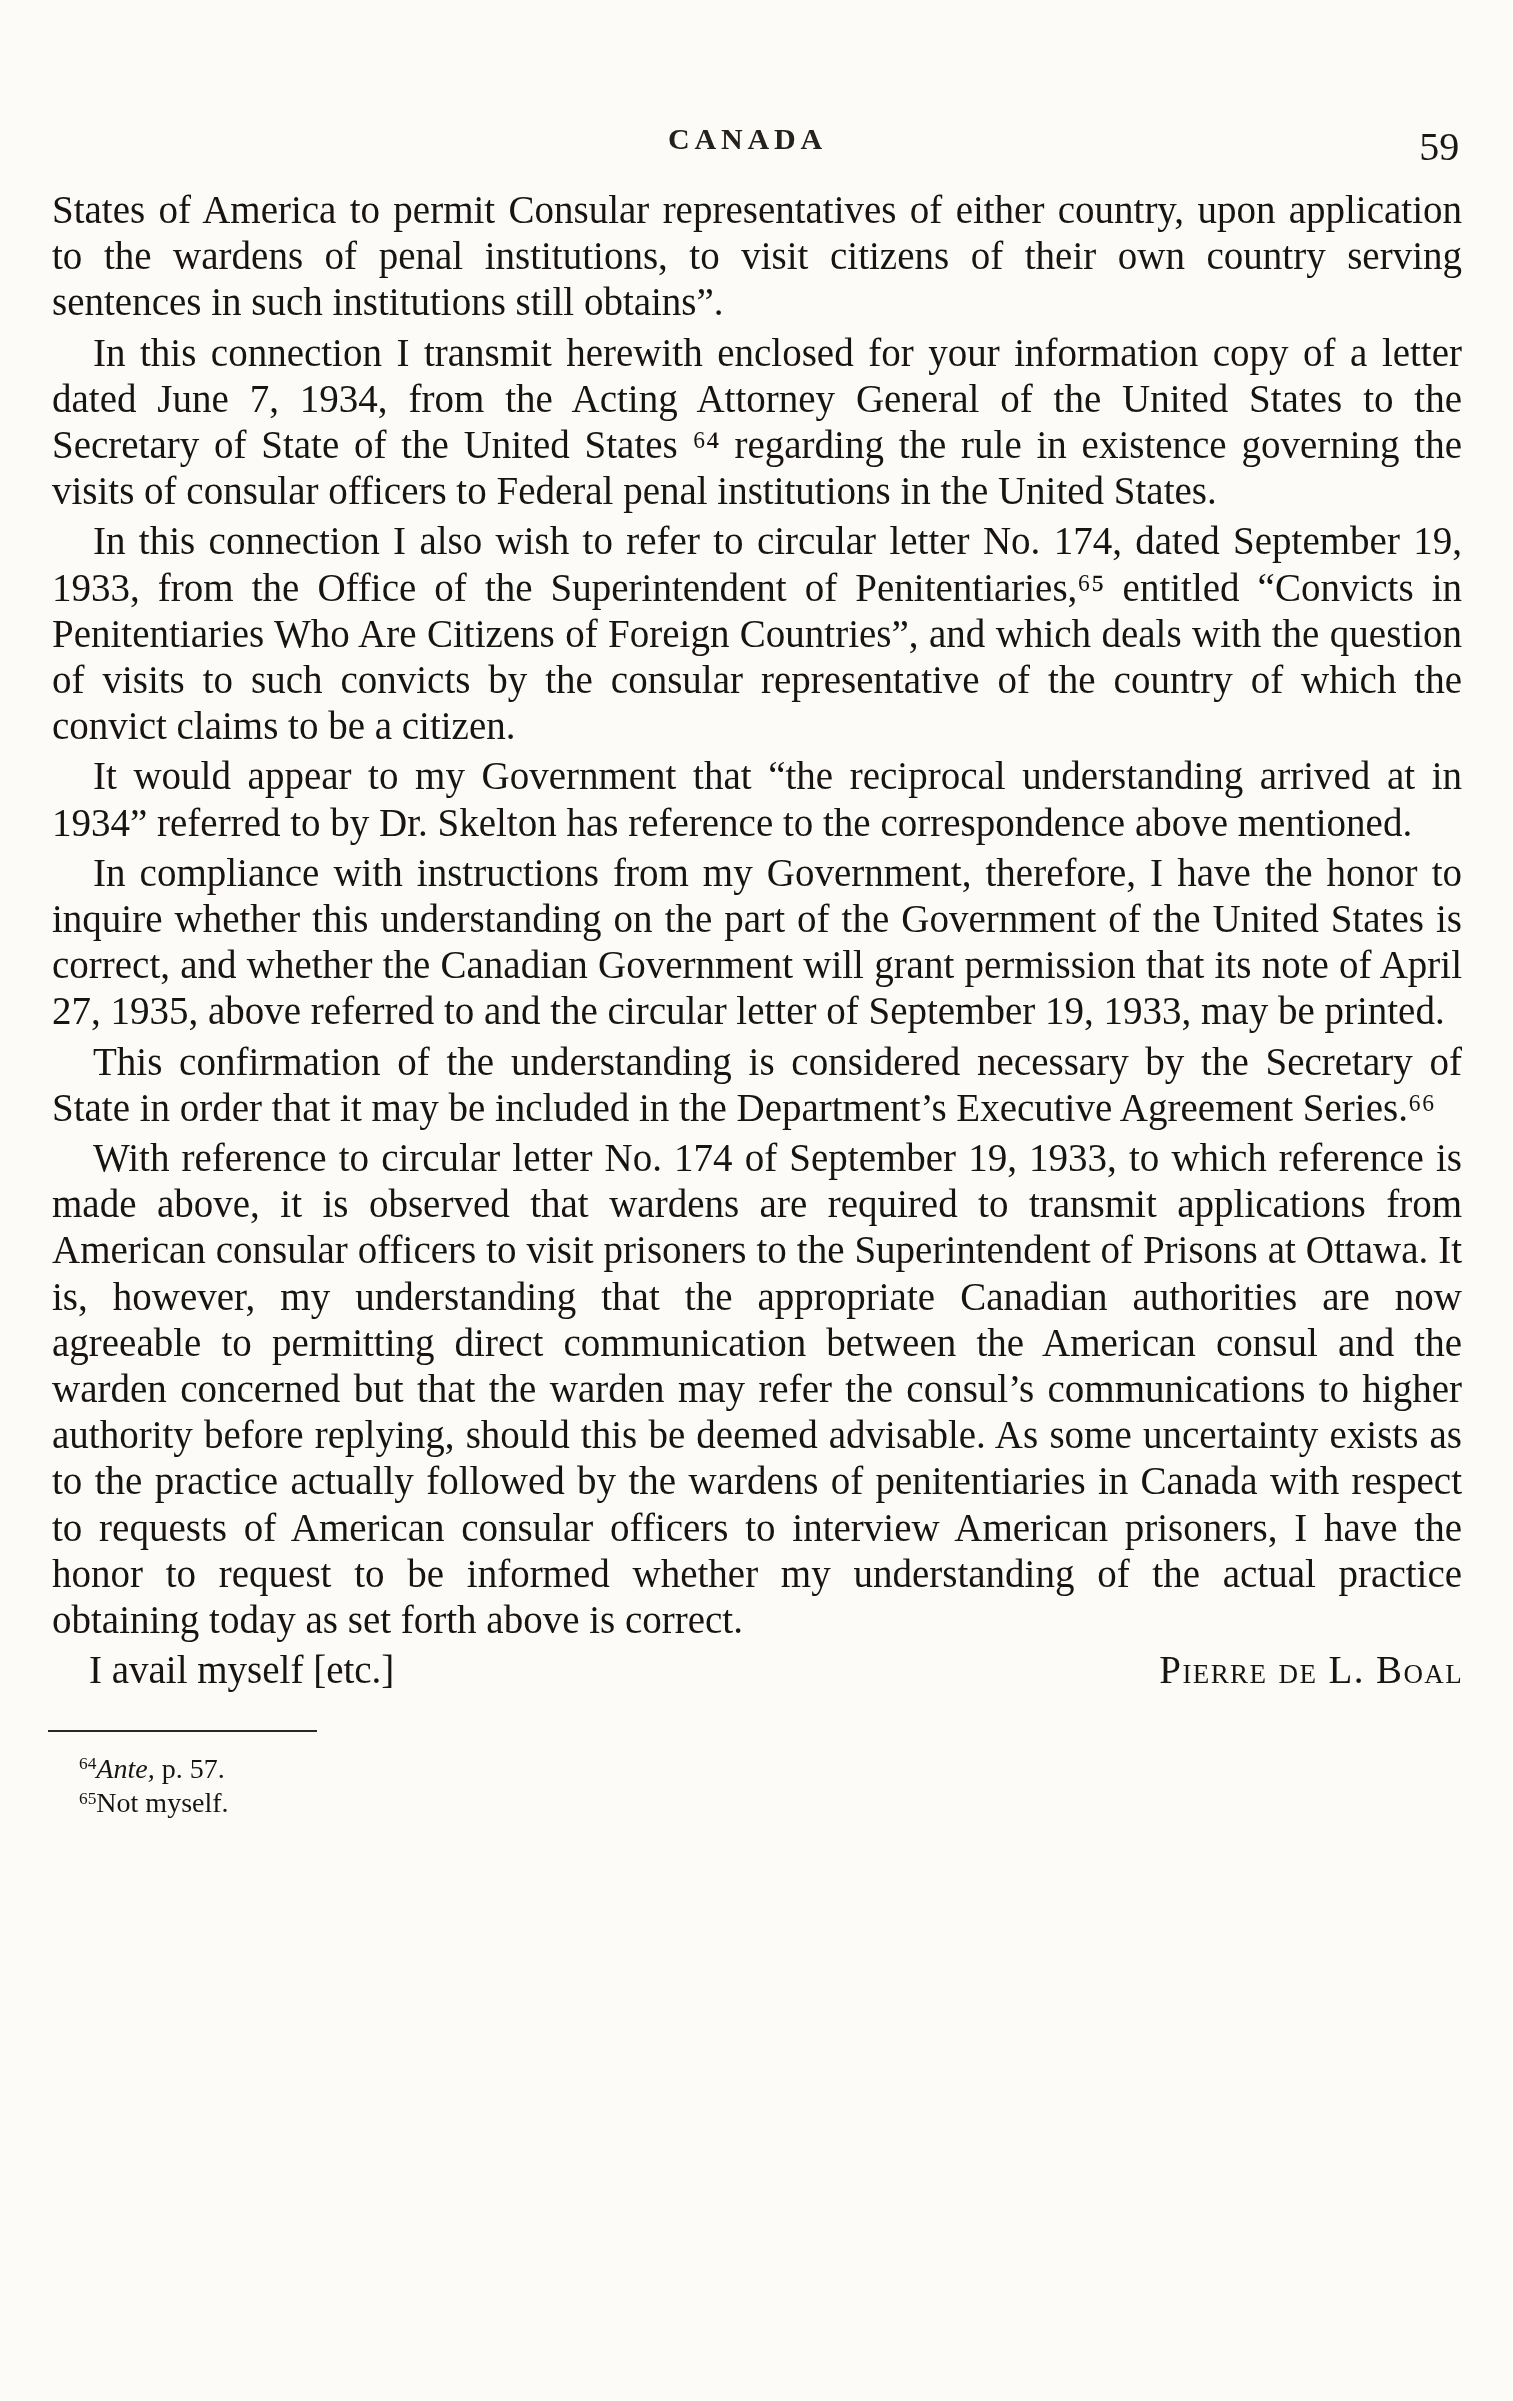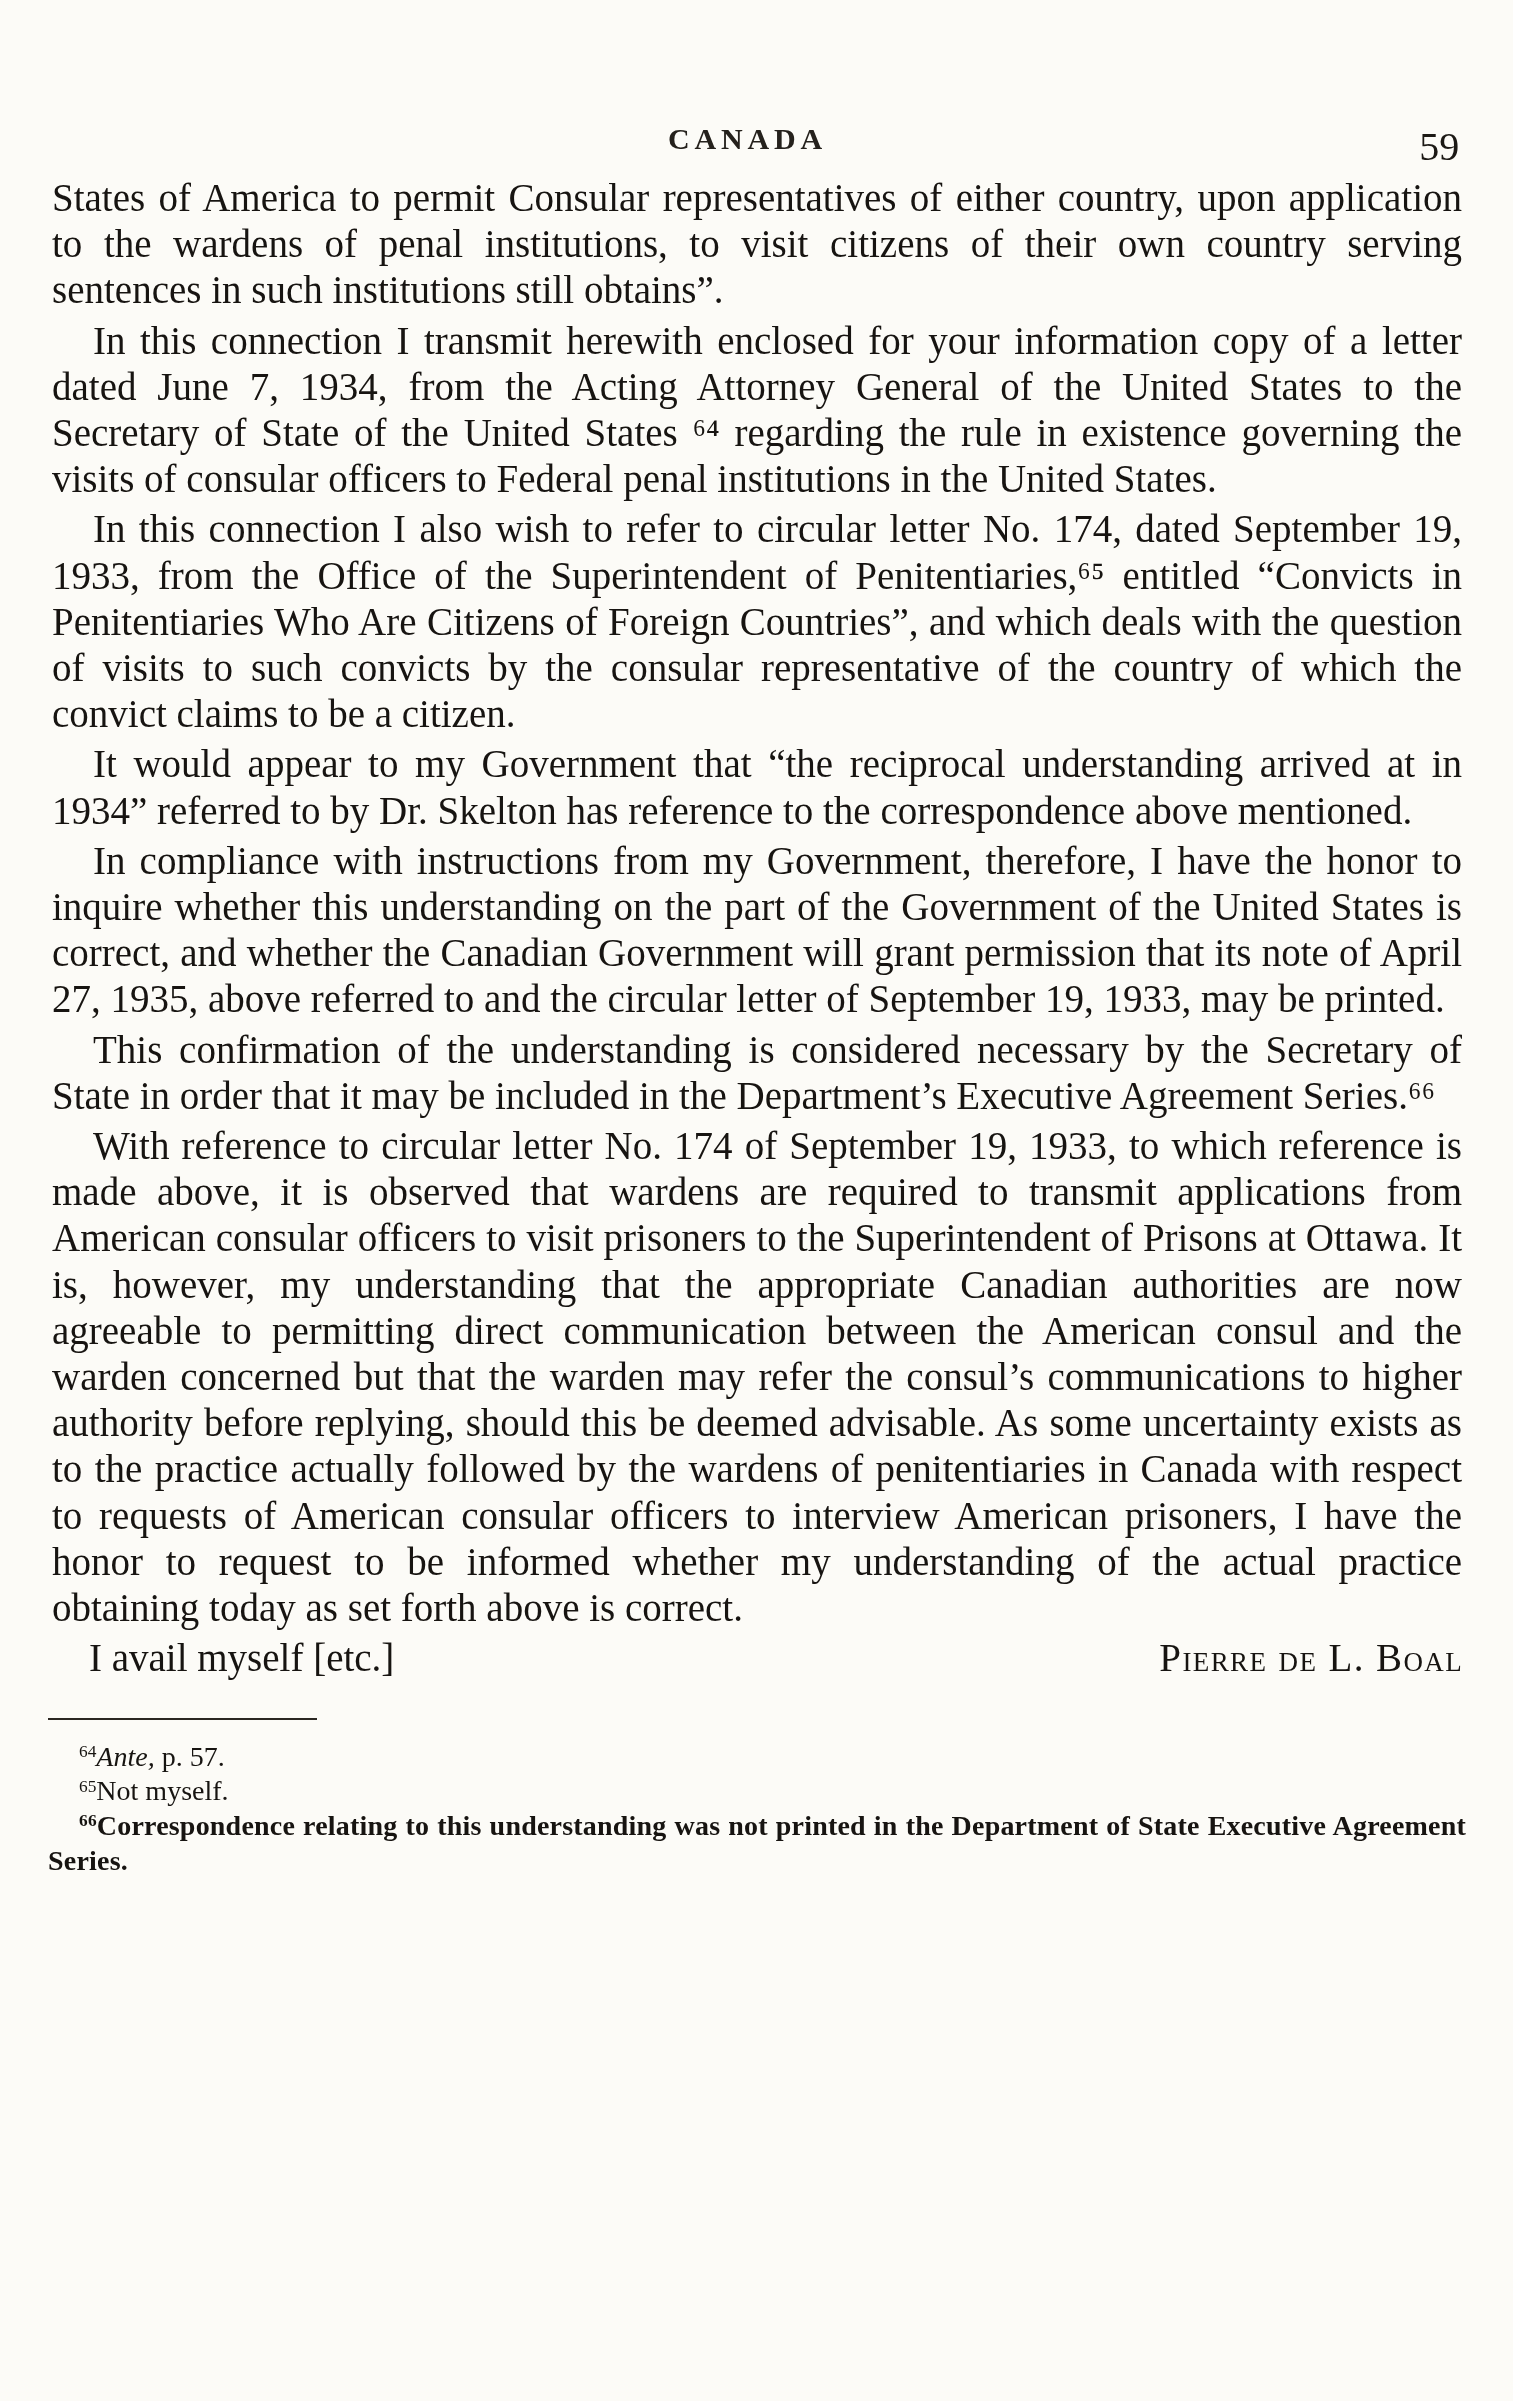--- a/index.html
+++ b/index.html
@@ -18,21 +18,21 @@
     color: #171411;
     font-family: "Liberation Serif", "DejaVu Serif", serif;
     overflow: hidden;
     -webkit-hyphens: auto;
     hyphens: auto;
   }
   
   .running-header {
     position: relative;
     height: 48px;
-    margin-bottom: 12px;
+    margin-bottom: 24px;
   }
   .header-title {
     position: absolute;
     left: 50%;
     transform: translateX(-56%);
     top: 6.7px;
     font-size: 30px;
     letter-spacing: 4.8px;
     font-weight: bold;
     color: #25211c;
@@ -125,17 +125,16 @@
       <span class="closing-text">I avail myself [etc.]</span>
       <span class="signature">Pierre de L. Boal</span>
     </div>
   </main>
 
   <hr class="footnote-rule">
 
   <section class="footnotes">
     <p class="footnote"><span class="fn-marker">64</span><span class="fn-italic">Ante,</span><span> p. 57.</span></p>
     <p class="footnote"><span class="fn-marker">65</span><span class="fn-italic"></span><span>Not myself.</span></p>
-    <p class="footnote fn-bold"><span class="fn-marker">66</span><span class="fn-italic"></span><span>Correspondence relating to this understanding was not printed in the Department of State Executive Agreement Series.</span></p>
   </section>
 
 </div>
 
 
 </body></html>

